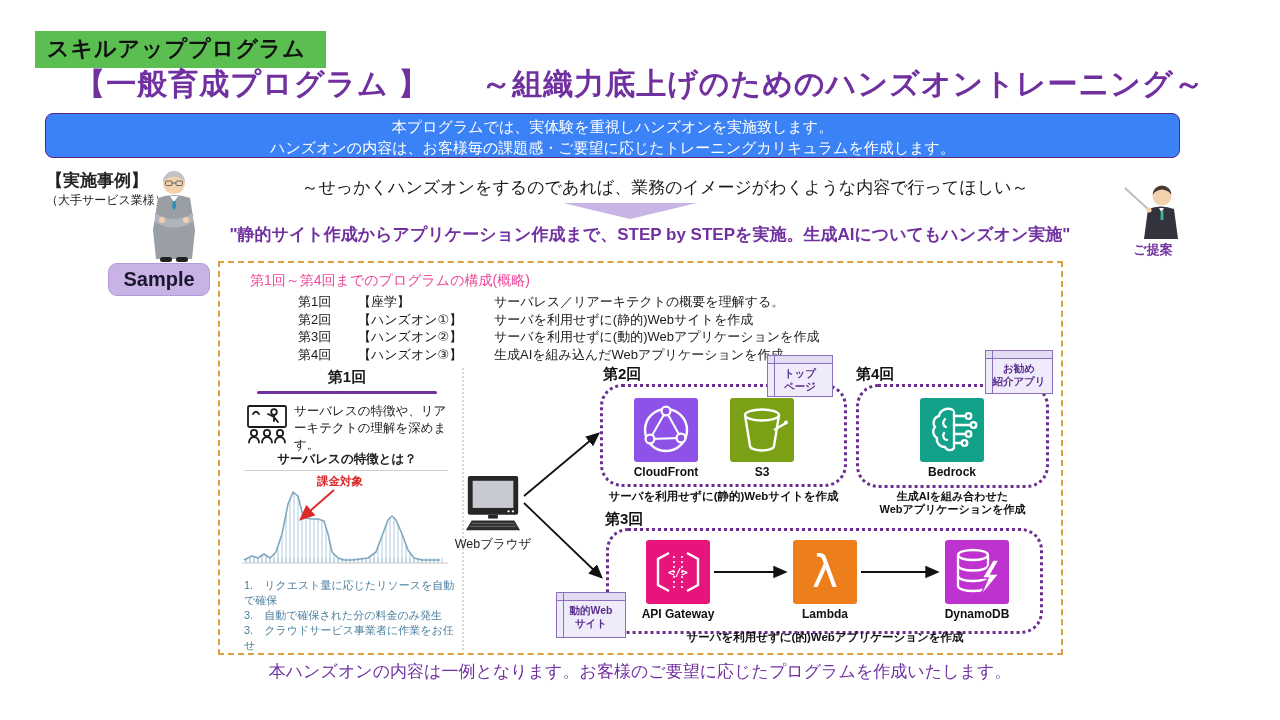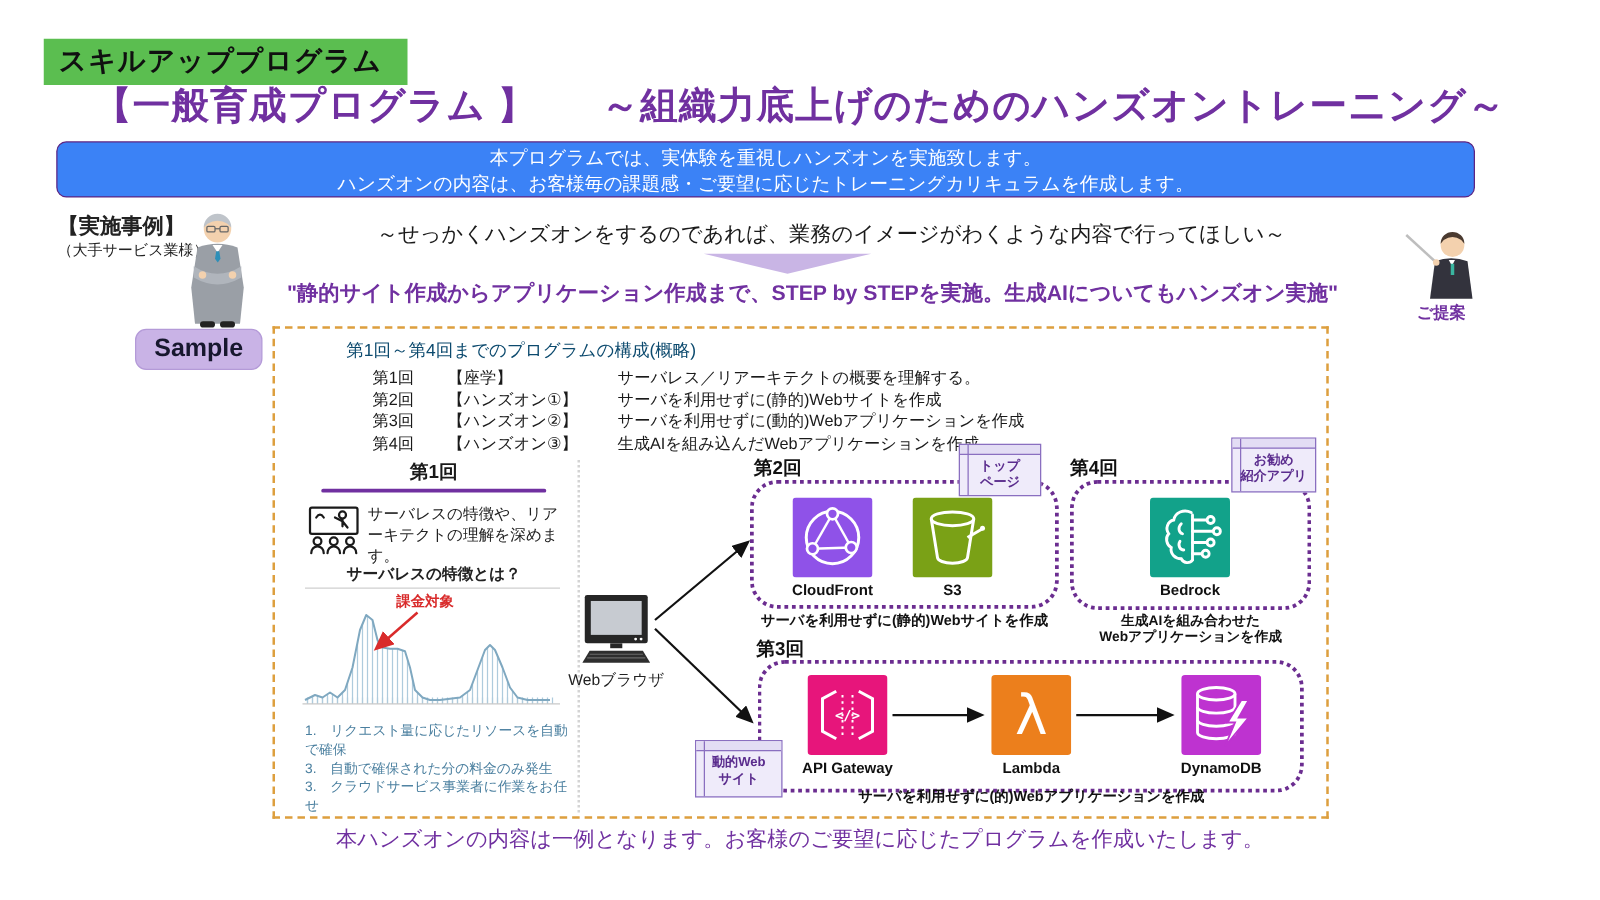--- a/index.html
+++ b/index.html
@@ -41,21 +41,21 @@
     left:108px; top:263px; width:100px; height:31px; background:#C9B3E6; border:1px solid #b49ad8;
     border-radius:9px; display:flex; align-items:center; justify-content:center;
     font-size:20px; font-weight:bold; color:#17172e;
   }
   
   .content-box{
     left:218px; top:261px; width:845px; height:394px; box-sizing:border-box;
     border:2px dashed #DD9F3E; background:#fff;
   }
   
-  .prog-head{left:250px; top:272px; font-size:14px; color:#0c4a6e; font-weight:500;margin-left:27px;}
+  .prog-head{left:250px; top:272px; font-size:14px; color:#ec4899; font-weight:500;}
   .prog-rows{left:298px; top:293px; display:grid; grid-template-columns:60px 136px auto;
     font-size:13px; line-height:17.5px; color:#1a1a1a; font-weight:500;}
   
   .s1-panel{left:232px; top:368px; width:230px; height:282px; border-right:2px dotted #d4d4d4;}
   .s1-title{position:absolute; top:0; width:100%; text-align:center; font-size:15px; font-weight:bold;}
   .s1-underline{position:absolute; top:23px; left:25px; width:180px; height:3px; background:#7030A0; border-radius:2px;}
   .s1-intro{position:absolute; left:62px; top:35px; width:160px; font-size:12.5px; line-height:17px; color:#222; font-weight:500;}
   .s1-icon{position:absolute; left:14px; top:36px;}
   .s1-chart-title{position:absolute; top:83px; width:100%; text-align:center; font-size:12.5px; font-weight:bold; color:#222;}
   .s1-hr{position:absolute; top:102px; left:12px; width:204px; border-top:1px solid #cfcfcf;}

